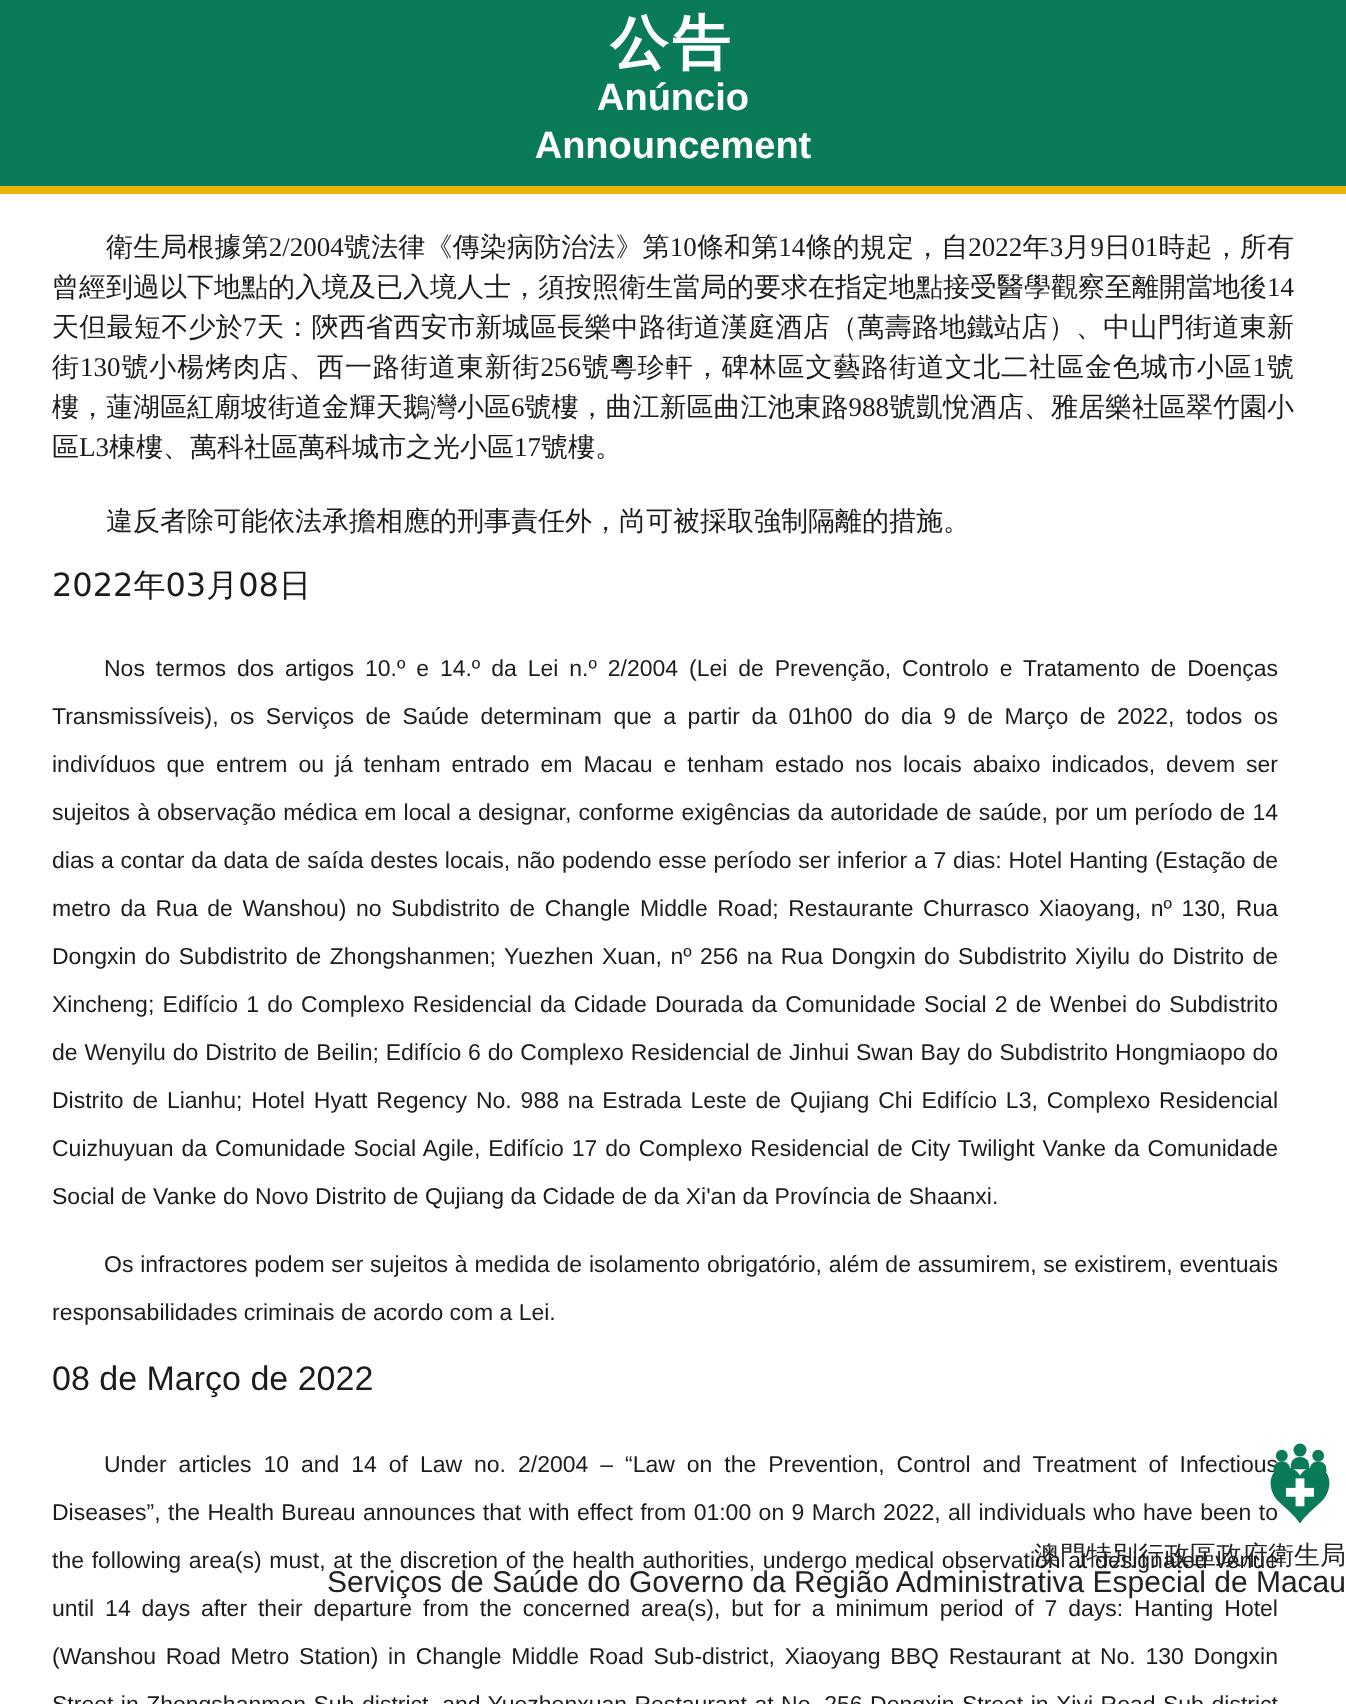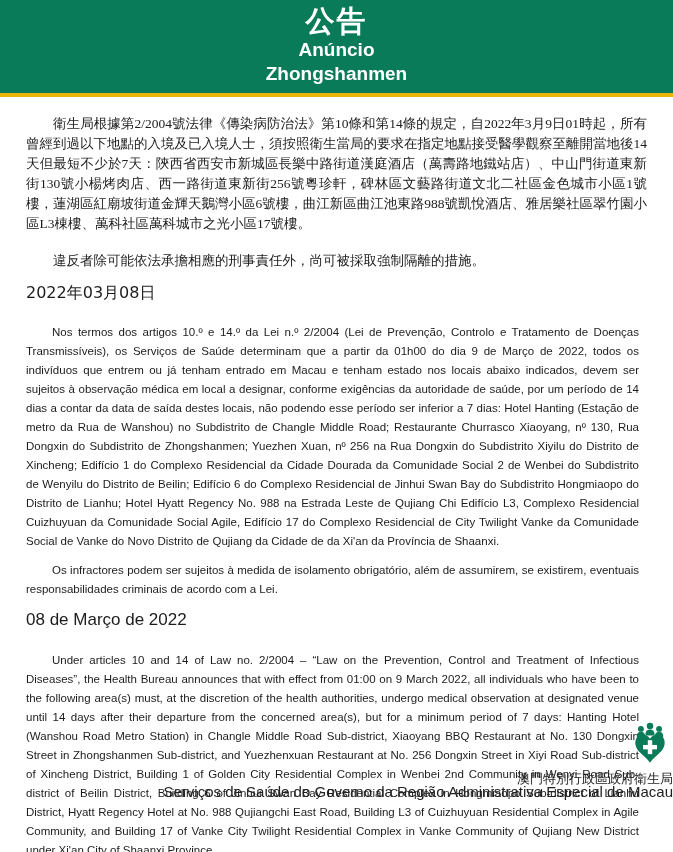--- a/index.html
+++ b/index.html
@@ -39,21 +39,21 @@
     text-align:justify;
     text-indent:2em;
     margin:17px 0 0 0;
   }
   .zh-date{
     font-family:"DejaVu Sans","Liberation Sans",sans-serif;
     font-size:16px;line-height:20px;
     margin:12px 0 0 0;
   }
   .latin-para{
-    font-size:11.5px;line-height:19px;
+    font-size:11.5px;line-height:24px;
     text-align:justify;
     text-indent:26px;
     margin:20px 8px 0 0;
   }
   .latin-date{
     font-size:17px;line-height:15px;
     margin:13px 0 0 0;
   }
   .latin-para.tight{margin-top:10px;}
   
@@ -91,21 +91,21 @@
   }
 </style>
 </head>
 <body>
 
 <div class="page">
 
   <div class="header">
     <div class="title-zh">公告</div>
     <div class="title-pt">Anúncio</div>
-    <div class="title-en">Zhongshanmen</div>
+    <div class="title-en">Announcement</div>
   </div>
 
   <div class="content">
     <p class="zh-para">衛生局根據第2/2004號法律《傳染病防治法》第10條和第14條的規定，自2022年3月9日01時起，所有曾經到過以下地點的入境及已入境人士，須按照衛生當局的要求在指定地點接受醫學觀察至離開當地後14天但最短不少於7天：陝西省西安市新城區長樂中路街道漢庭酒店（萬壽路地鐵站店）、中山門街道東新街130號小楊烤肉店、西一路街道東新街256號粵珍軒，碑林區文藝路街道文北二社區金色城市小區1號樓，蓮湖區紅廟坡街道金輝天鵝灣小區6號樓，曲江新區曲江池東路988號凱悅酒店、雅居樂社區翠竹園小區L3棟樓、萬科社區萬科城市之光小區17號樓。</p>
     <p class="zh-para">違反者除可能依法承擔相應的刑事責任外，尚可被採取強制隔離的措施。</p>
     <p class="zh-date">2022年03月08日</p>
 
     <p class="latin-para">Nos termos dos artigos 10.º e 14.º da Lei n.º 2/2004 (Lei de Prevenção, Controlo e Tratamento de Doenças Transmissíveis), os Serviços de Saúde determinam que a partir da 01h00 do dia 9 de Março de 2022, todos os indivíduos que entrem ou já tenham entrado em Macau e tenham estado nos locais abaixo indicados, devem ser sujeitos à observação médica em local a designar, conforme exigências da autoridade de saúde, por um período de 14 dias a contar da data de saída destes locais, não podendo esse período ser inferior a 7 dias: Hotel Hanting (Estação de metro da Rua de Wanshou) no Subdistrito de Changle Middle Road; Restaurante Churrasco Xiaoyang, nº 130, Rua Dongxin do Subdistrito de Zhongshanmen; Yuezhen Xuan, nº 256 na Rua Dongxin do Subdistrito Xiyilu do Distrito de Xincheng; Edifício 1 do Complexo Residencial da Cidade Dourada da Comunidade Social 2 de Wenbei do Subdistrito de Wenyilu do Distrito de Beilin; Edifício 6 do Complexo Residencial de Jinhui Swan Bay do Subdistrito Hongmiaopo do Distrito de Lianhu; Hotel Hyatt Regency No. 988 na Estrada Leste de Qujiang Chi Edifício L3, Complexo Residencial Cuizhuyuan da Comunidade Social Agile, Edifício 17 do Complexo Residencial de City Twilight Vanke da Comunidade Social de Vanke do Novo Distrito de Qujiang da Cidade de da Xi'an da Província de Shaanxi.</p>
     <p class="latin-para tight">Os infractores podem ser sujeitos à medida de isolamento obrigatório, além de assumirem, se existirem, eventuais responsabilidades criminais de acordo com a Lei.</p>
     <p class="latin-date">08 de Março de 2022</p>

